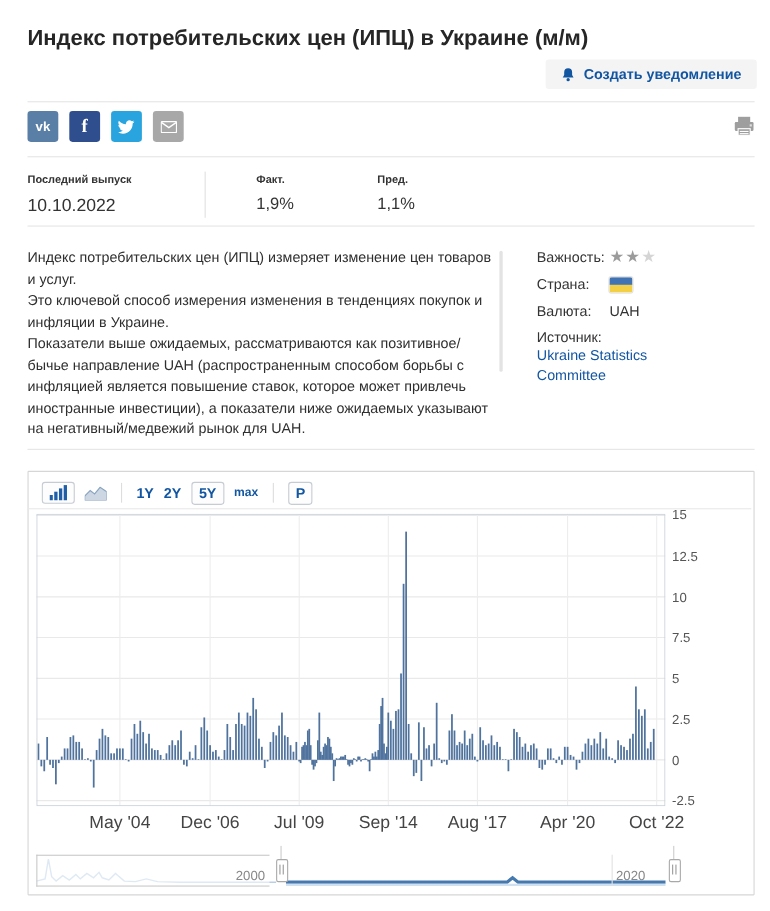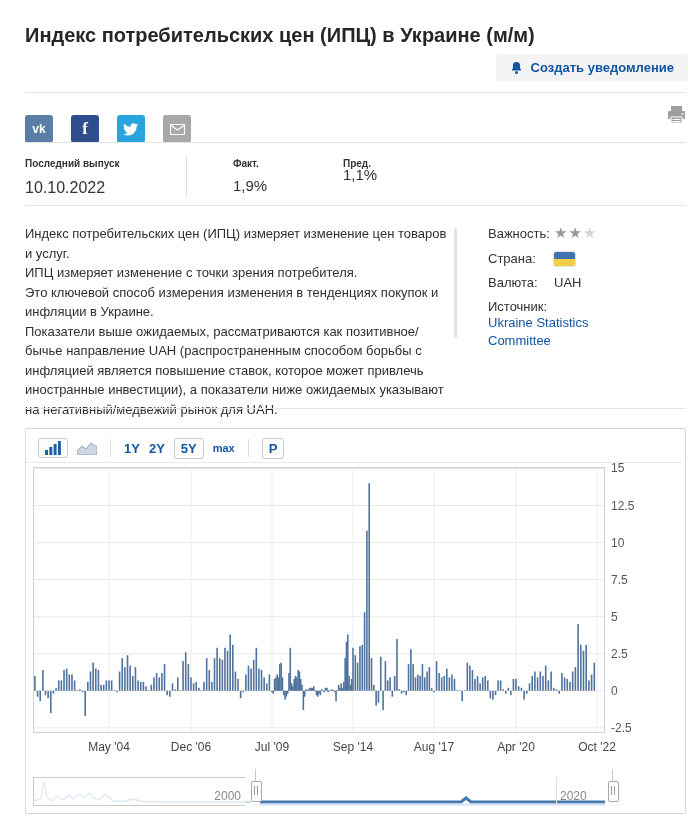--- a/index.html
+++ b/index.html
@@ -5,21 +5,21 @@
   html,body{margin:0;padding:0;background:#fff;}
   body{width:700px;height:828px;position:relative;font-family:"Liberation Sans",sans-serif;color:#333;overflow:hidden;}
   .abs{position:absolute;}
   .divider{position:absolute;left:25px;width:661px;height:1px;background:#e5e5e5;}
   
   .page-title{left:25px;top:24px;font-size:20px;font-weight:bold;color:#262626;}
   
   .alert-btn{top:54px;right:12px;height:27px;background:#f4f4f4;border-radius:3px;display:flex;align-items:center;gap:8px;padding:0 14px;cursor:pointer;}
   .alert-btn span{color:#1256a2;font-size:13px;font-weight:bold;}
   
-  .social-row{left:25px;top:115px;display:flex;gap:18px;}
+  .social-row{left:25px;top:101px;display:flex;gap:10px;}
   .sbtn{width:28px;height:28px;border-radius:3px;display:flex;align-items:center;justify-content:center;color:#fff;cursor:pointer;}
   .sbtn.vk{background:#5a7fa6;font-size:12px;font-weight:bold;}
   .sbtn.fb{background:#2e4e8e;font-family:"Liberation Serif",serif;font-size:17px;font-weight:bold;}
   .sbtn.tw{background:#29a4de;}
   .sbtn.em{background:#a8a8a8;}
   .print-btn{left:667px;top:106px;cursor:pointer;}
   
   .stat-label{font-size:10px;font-weight:bold;color:#333;}
   .stat-value{font-size:16px;color:#333;}
   .big{font-size:15px;}
@@ -40,21 +40,21 @@
   
   .widget{left:25px;top:428px;width:659px;height:384px;border:1px solid #d6d6d6;border-radius:1px;background:#fff;}
   .toolbar{position:absolute;left:12px;top:7px;display:flex;align-items:center;gap:9px;height:24px;}
   .tb-btn{display:flex;align-items:center;justify-content:center;cursor:pointer;color:#1256a2;font-size:13px;font-weight:bold;}
   .tb-boxed{border:1px solid #c5ccd3;border-radius:3px;background:#fdfdfd;padding:2px 6px;}
   .tb-sep{width:1px;height:18px;background:#ddd;margin:0 4px;}
   .tb-max{font-size:11px;}
   .toolbar-divider{position:absolute;left:0;top:33px;width:657px;height:1px;background:#e9e9e9;}
   #plot{position:absolute;left:7px;top:38px;}
   .ylab{position:absolute;font-size:12px;color:#555;}
-  .xlab{position:absolute;top:311px;font-size:12px;color:#444;transform:translateX(-50%);white-space:nowrap;}
+  .xlab{position:absolute;top:311px;font-size:16px;color:#444;transform:translateX(-50%);white-space:nowrap;}
   
   .wm{position:absolute;left:12px;top:259px;font-size:30px;font-weight:bold;color:#969696;letter-spacing:-1px;opacity:.9;}
   .wm .com{font-weight:normal;color:#c3c3c3;letter-spacing:0;}
   .wm .idot{position:relative;}
   .wm .idot::after{content:"";position:absolute;left:1px;top:3px;width:5px;height:5px;border-radius:50%;background:#f7a437;}
   
   .nav-area{position:absolute;left:7px;top:340px;width:572px;height:37px;}
   .nav-mask{position:absolute;left:0;top:8px;width:211px;height:27px;border:1px solid #c9c9c9;border-right:none;background:rgba(255,255,255,.55);}
   .nav-year{position:absolute;font-size:12px;color:#888;top:20px;}
   .nav-tick{position:absolute;left:523px;top:8px;width:1px;height:28px;background:#e2e2e2;}
@@ -106,27 +106,26 @@
 </div>
 
 <div class="divider" style="top:142px;"></div>
 
 <div class="abs stat-label" style="left:25px;top:158px;">Последний выпуск</div>
 <div class="abs stat-value" style="left:25px;top:179px;">10.10.2022</div>
 <div class="vdiv"></div>
 <div class="abs stat-label" style="left:233px;top:158px;">Факт.</div>
 <div class="abs stat-value big" style="left:233px;top:177px;font-weight:normal;">1,9%</div>
 <div class="abs stat-label" style="left:343px;top:158px;">Пред.</div>
-<div class="abs stat-value big" style="left:343px;top:166px;">1,1%</div>
+<div class="abs stat-value big" style="left:343px;top:177px;">1,1%</div>
 
 <div class="divider" style="top:205px;"></div>
 
 <div class="abs desc">
   <div>Индекс потребительских цен (ИПЦ) измеряет изменение цен товаров и услуг.</div>
-  <div>ИПЦ измеряет изменение с точки зрения потребителя.</div>
   <div>Это ключевой способ измерения изменения в тенденциях покупок и инфляции в Украине.</div>
   <div>Показатели выше ожидаемых, рассматриваются как позитивное/бычье направление UAH (распространенным способом борьбы с инфляцией является повышение ставок, которое может привлечь иностранные инвестиции), а показатели ниже ожидаемых указывают на негативный/медвежий рынок для UAH.</div>
 </div>
 <div class="abs desc-scroll"></div>
 
 <div class="abs meta">
   <div class="meta-row">
     <span class="meta-label">Важность:</span>
     <span class="stars"><span class="star-on">★★</span><span class="star-off">★</span></span>
   </div>

